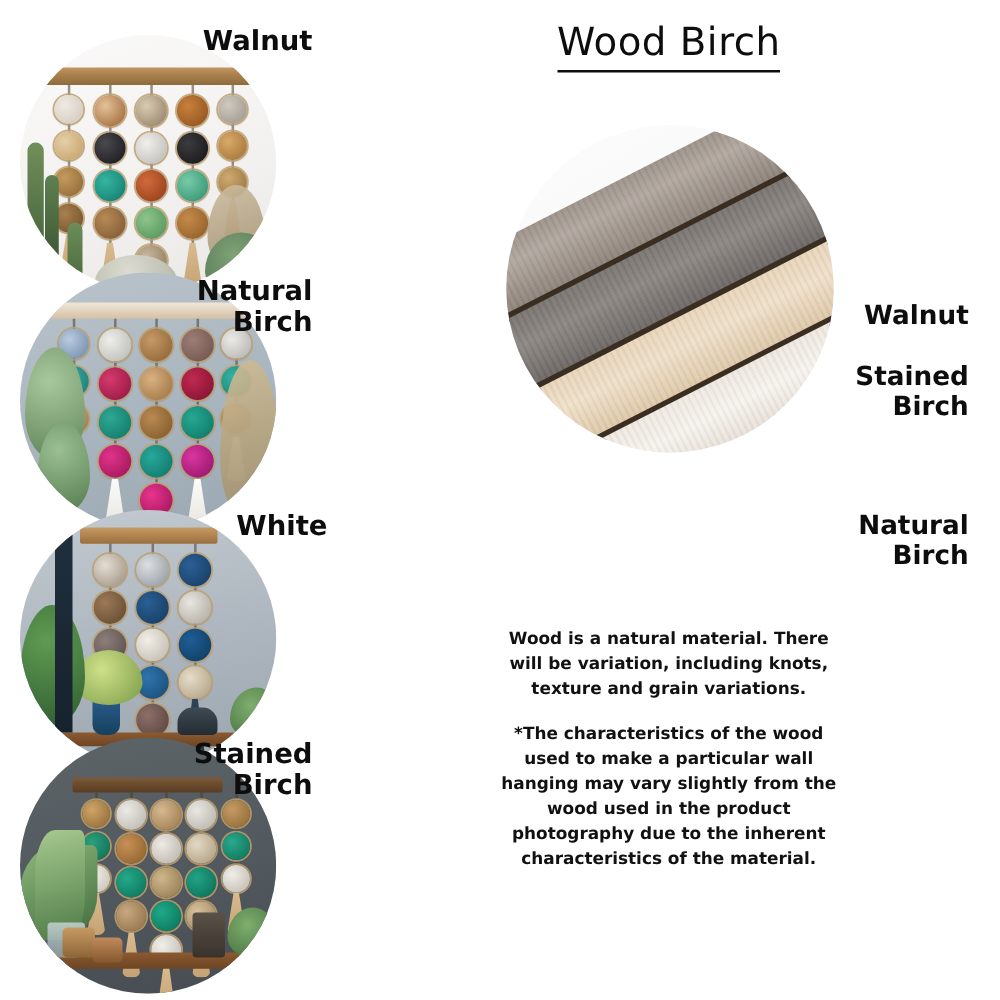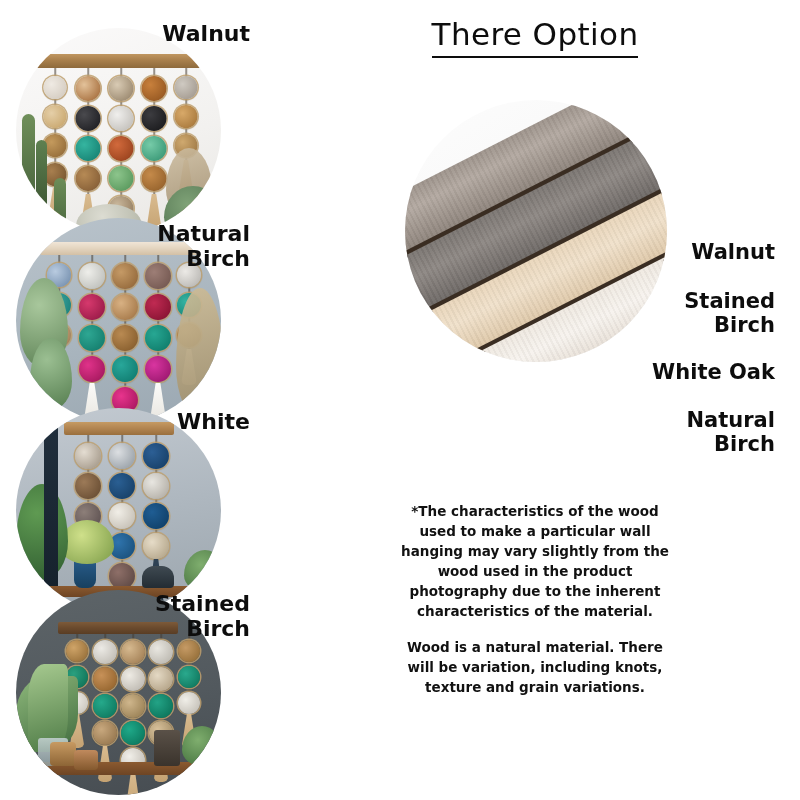--- a/index.html
+++ b/index.html
@@ -162,21 +162,21 @@
     font-family: "DejaVu Sans", sans-serif;
     font-weight: bold;
     color: #0d0d0d;
     line-height: 1.12;
   }
   .label-left  { text-align: right; font-size: 22px; }
   .label-right { text-align: right; font-size: 21px; }
 
   .l-walnut  { left: 60px;  top: 22px;  width: 190px; }
   .l-natural { left: 60px;  top: 222px; width: 190px; }
-  .l-white   { left: 60px;  top: 410px; width: 190px; }
+  .l-white   { left: 72px;  top: 410px; width: 190px; }
   .l-stained { left: 60px;  top: 592px; width: 190px; }
 
   .r-walnut  { left: 560px; top: 241px; width: 215px; }
   .r-stained { left: 560px; top: 290px; width: 215px; }
   .r-white   { left: 560px; top: 361px; width: 215px; }
   .r-natural { left: 510px; top: 409px; width: 265px; }
 
   
   .notes {
     position: absolute;
@@ -192,21 +192,21 @@
   }
   .notes p { margin: 0 0 16px 0; }
   .notes p:last-child { margin-bottom: 0; }
 </style>
 </head>
 <body>
 
 <div class="page">
 
   <div class="title">
-    <span class="title-text">There Option</span>
+    <span class="title-text">Wood Birch</span>
   </div>
 
   <div class="photo-col">
 
     <div class="photo p1">
       <div class="scene wall-white">
         <div class="bar bar-walnut" style="left:20px;top:26px;width:165px;height:14px;"></div>
 
         <div class="strand" style="left:26px;top:40px;width:26px;height:130px;">
           <div class="cord" style="top:0;height:130px;"></div>
@@ -430,26 +430,23 @@
       </div>
   </div>
 
   <div class="label label-right r-walnut">
     <span>Walnut</span>
   </div>
   <div class="label label-right r-stained">
     <div>Stained</div>
     <div>Birch</div>
   </div>
-  <div class="label label-right r-white">
-    <span>White Oak</span>
-  </div>
   <div class="label label-right r-natural">
     <div>Natural</div>
     <div>Birch</div>
   </div>
 
   <div class="notes">
+    <p>Wood is a natural material. There will be variation, including knots, texture and grain variations.</p>
     <p>*The characteristics of the wood used to make a particular wall hanging may vary slightly from the wood used in the product photography due to the inherent characteristics of the material.</p>
-    <p>Wood is a natural material. There will be variation, including knots, texture and grain variations.</p>
   </div>
 
 </div>
 
 </body></html>

